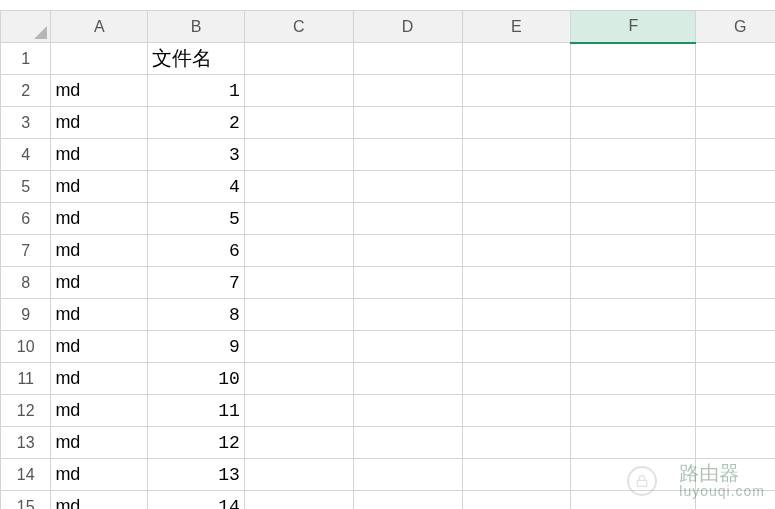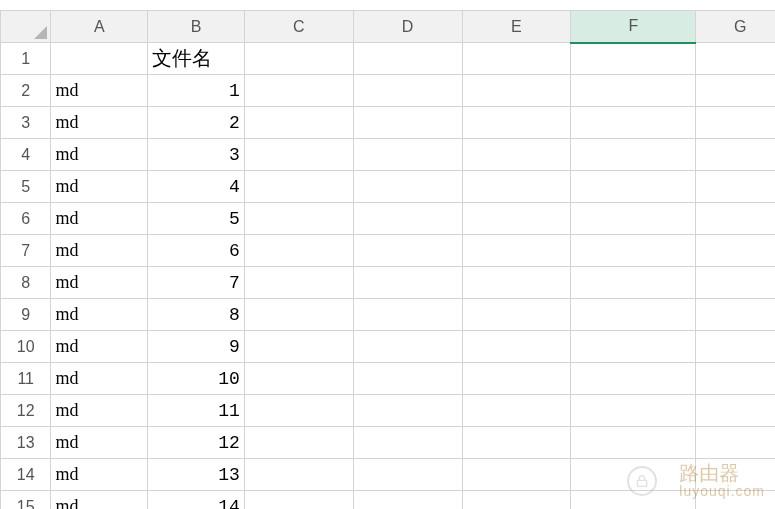--- a/index.html
+++ b/index.html
@@ -55,32 +55,32 @@
       border-color: transparent transparent #b6b6b6 transparent;
     }
     .rowhead {
       background:#f1f1f1;
       text-align:center;
       font-family: Arial, sans-serif;
       font-size:16px;
       color:#555;
       padding:0;
     }
-    .colA { text-align:left; font-family:Liberation Serif, serif; }
+    .colA { text-align:left; font-family:Liberation Sans, sans-serif; }
     .colB-text { text-align:left; font-family: Liberation Serif, serif; font-size:20px; }
     .colB-num { text-align:right; font-family:"Courier New",monospace; padding-right:6px;}
     .watermark {
       position:absolute;
       right:10px;
       bottom:10px;
       opacity:0.35;
       display:flex;
       align-items:center;
       gap:22px;
-      color:#a16207;
+      color:#14532d;
       font-family: "Microsoft YaHei",Arial,sans-serif;
     }
     .watermark .wtext .big{ font-size:20px; display:block; line-height:1; }
     .watermark .wtext .small{ font-size:14px; display:block; letter-spacing:1px;}
     .lock-icon{
       width:30px;height:30px;
       border:2px solid #aaa;
       border-radius:50%;
       display:flex;align-items:center;justify-content:center;
     }

